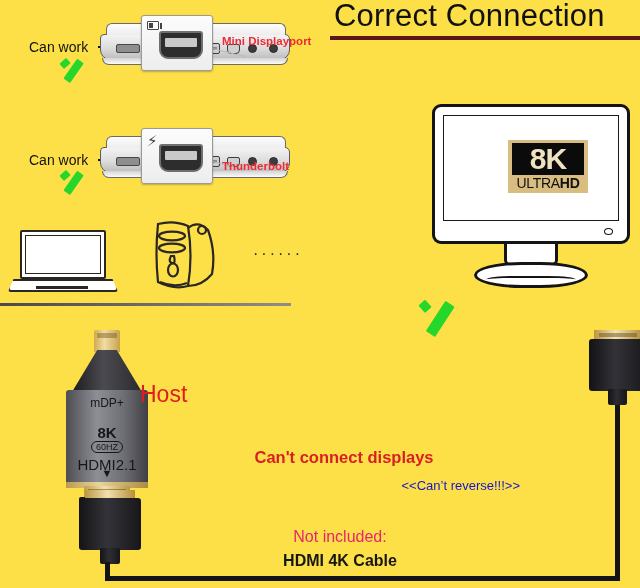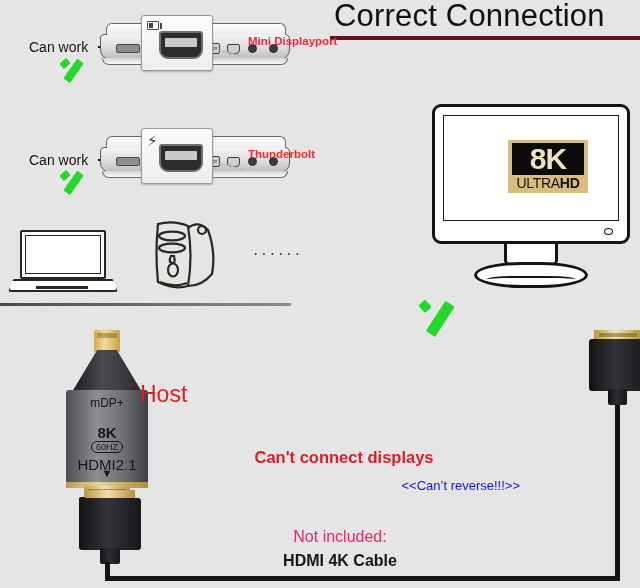--- a/index.html
+++ b/index.html
@@ -4,21 +4,21 @@
 <style>
   * { box-sizing: border-box; }
   html, body { margin: 0; padding: 0; }
   body {
     width: 640px; height: 588px;
     background: #ffffff;
     font-family: "Liberation Sans", sans-serif;
     overflow: hidden;
     position: relative;
   }
-  #stage { position: relative; width: 640px; height: 588px; background:#e5e5e5;padding-left:32px; }
+  #stage { position: relative; width: 640px; height: 588px; background:#fde047;padding-left:32px; }
 
   
   .abs { position: absolute; }
   .nowrap { white-space: nowrap; }
 
   
   .main-title {
     left: 334px; top: -2px;
     font-size: 31px; color: #111; letter-spacing: .2px;
     font-family: "Liberation Sans", sans-serif;
@@ -36,21 +36,21 @@
   .canwork {
     font-size: 14px; color: #111;
   }
   .arrow-line { background: #111; height: 2px; }
   .arrow-head {
     width: 0; height: 0;
     border-left: 8px solid #111;
     border-top: 5px solid transparent;
     border-bottom: 5px solid transparent;
   }
-  .port-label { font-size: 11.5px; font-weight: bold; color: #ee2b35; margin-left: 26px; }
+  .port-label { font-size: 11.5px; font-weight: bold; color: #ee2b35; }
 
   
   .check { position: absolute; }
   .check i {
     position: absolute; display: block; background: #25d72a; border-radius: 1px;
   }
   .check i.s {  
     width: 9px; transform: rotate(-42deg); transform-origin: bottom left;
   }
   .check i.l {  
@@ -391,21 +391,21 @@
     <div class="foot"></div>
   </div>
 
   <div class="leader" style="left:196px; top:157px; width:50px; transform:rotate(14deg);"></div>
 
   <div class="callout" style="left:141px; top:128px;">
     <div class="badge tb-glyph">⚡</div>
     <div class="bigport"></div>
   </div>
 
-  <div class="abs port-label nowrap" style="left:222px; top:148px;">Thunderbolt</div>
+  <div class="abs port-label nowrap" style="left:222px; top:160px;">Thunderbolt</div>
 
   <div class="laptop-draw" style="left:8px; top:230px;">
     <div class="scr"></div>
     <div class="base"></div>
     <div class="pad"></div>
   </div>
 
   <div class="tower-draw" style="left:150px; top:216px;">
     <svg width="78" height="80" viewBox="0 0 78 80">
       <g fill="none" stroke="#2a2622" stroke-width="2.2">

